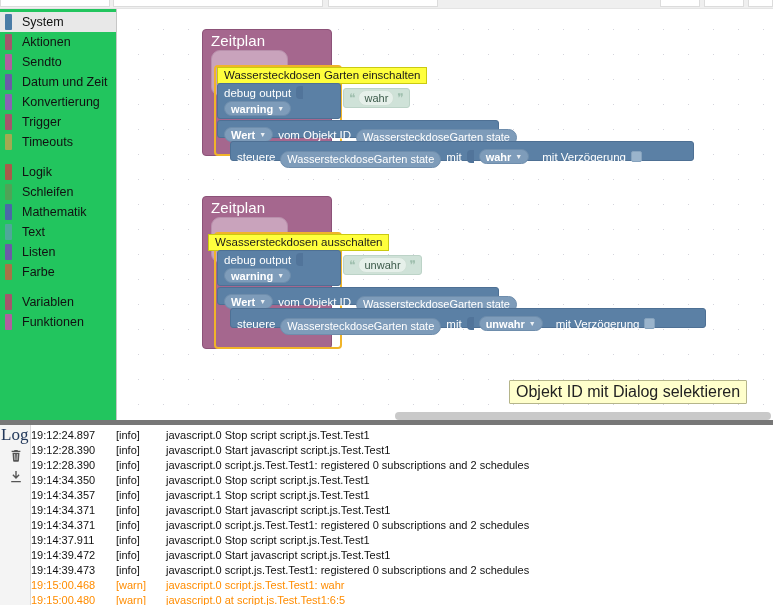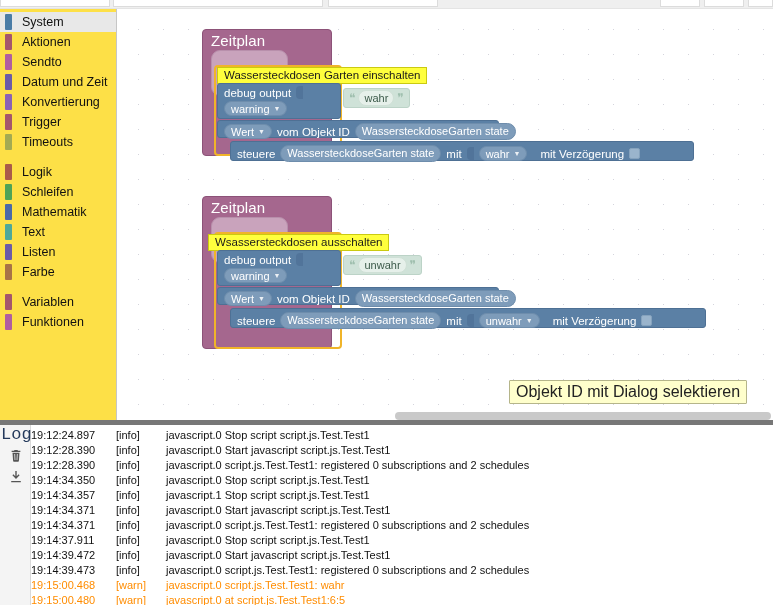--- a/index.html
+++ b/index.html
@@ -19,21 +19,21 @@
     background: #efefef; border-bottom: 1px solid #e4e4e4;
   }
   .tb-chip {
     position: absolute; top: 0; height: 7px;
     background: #ffffff; border: 1px solid #dcdcdc; border-top: none;
   }
 
   
   .toolbox {
     position: absolute; left: 0; top: 9px; width: 117px; height: 411px;
-    background: #fde047; border-right: 1px solid #c6c6c6;
+    background: #22c55e; border-right: 1px solid #c6c6c6;
     padding-top: 3px;
   }
   .tb-row {
     position: relative; height: 20px; line-height: 20px;
     padding-left: 22px; font-size: 12.5px; color: #111;
     white-space: nowrap; cursor: pointer;
   }
   .tb-row.sel { background: #e8e8e8; }
   .tb-swatch {
     position: absolute; left: 5px; top: 2px; width: 7px; height: 16px;
@@ -109,28 +109,29 @@
     display: flex; align-items: center; gap: 5px;
     padding: 2px 6px; white-space: nowrap; font-size: 11.5px;
   }
 
   
   .dd {
     display: inline-flex; align-items: center; gap: 4px;
     background: #7e9cba; border: 1px solid #6e8dac;
     border-radius: 9px; padding: 0px 6px; color: #fff; font-size: 11px;
     height: 15px;
+    font-weight: bold;
   }
   .dd .caret { font-size: 7px; opacity: .85; line-height: 1; }
 
   
   .pill {
     display: inline-block; background: #7e9cba;
     border: 1px solid #6e8dac; border-radius: 9px;
-    padding: 0 6px; color: #ffffff; font-size: 11px; line-height: 15px;
+    padding: 0 6px; color: #ffffff; font-size: 11px; line-height: 15px; margin-top: 6px;
   }
 
   
   .strblk {
     display: inline-flex; align-items: center; gap: 3px;
     background: #cfe2d8; border: 1px solid #bcd3c7;
     border-radius: 3px; padding: 1px 5px; color: #4a6b5a; font-size: 11px;
   }
   .strblk .q { color: #9fbfae; font-size: 12px; line-height: 1; }
   .strblk .val {
@@ -160,21 +161,21 @@
     position: absolute; left: 0; top: 425px; width: 773px; height: 180px;
     background: #ffffff; overflow: hidden;
   }
   .log-gutter {
     position: absolute; left: 0; top: 0; width: 31px; height: 180px;
     background: #f4f4f4; border-right: 1px solid #d9d9d9;
   }
   .log-title {
     position: absolute; left: 1px; top: 0px;
     font-size: 17px; color: #23395b; font-weight: 400;
-    font-family: Liberation Mono, monospace;
+    font-family: Liberation Serif, serif;
   }
   .log-ico {
     position: absolute; left: 9px; width: 14px; height: 14px;
     fill: #555; cursor: pointer;
   }
   .log-rows {
     position: absolute; left: 31px; top: 3px; right: 0; bottom: 0;
     font-family: "Liberation Sans", sans-serif; font-size: 11px;
   }
   .log-row { height: 15px; line-height: 15px; white-space: nowrap; color: #111; }

